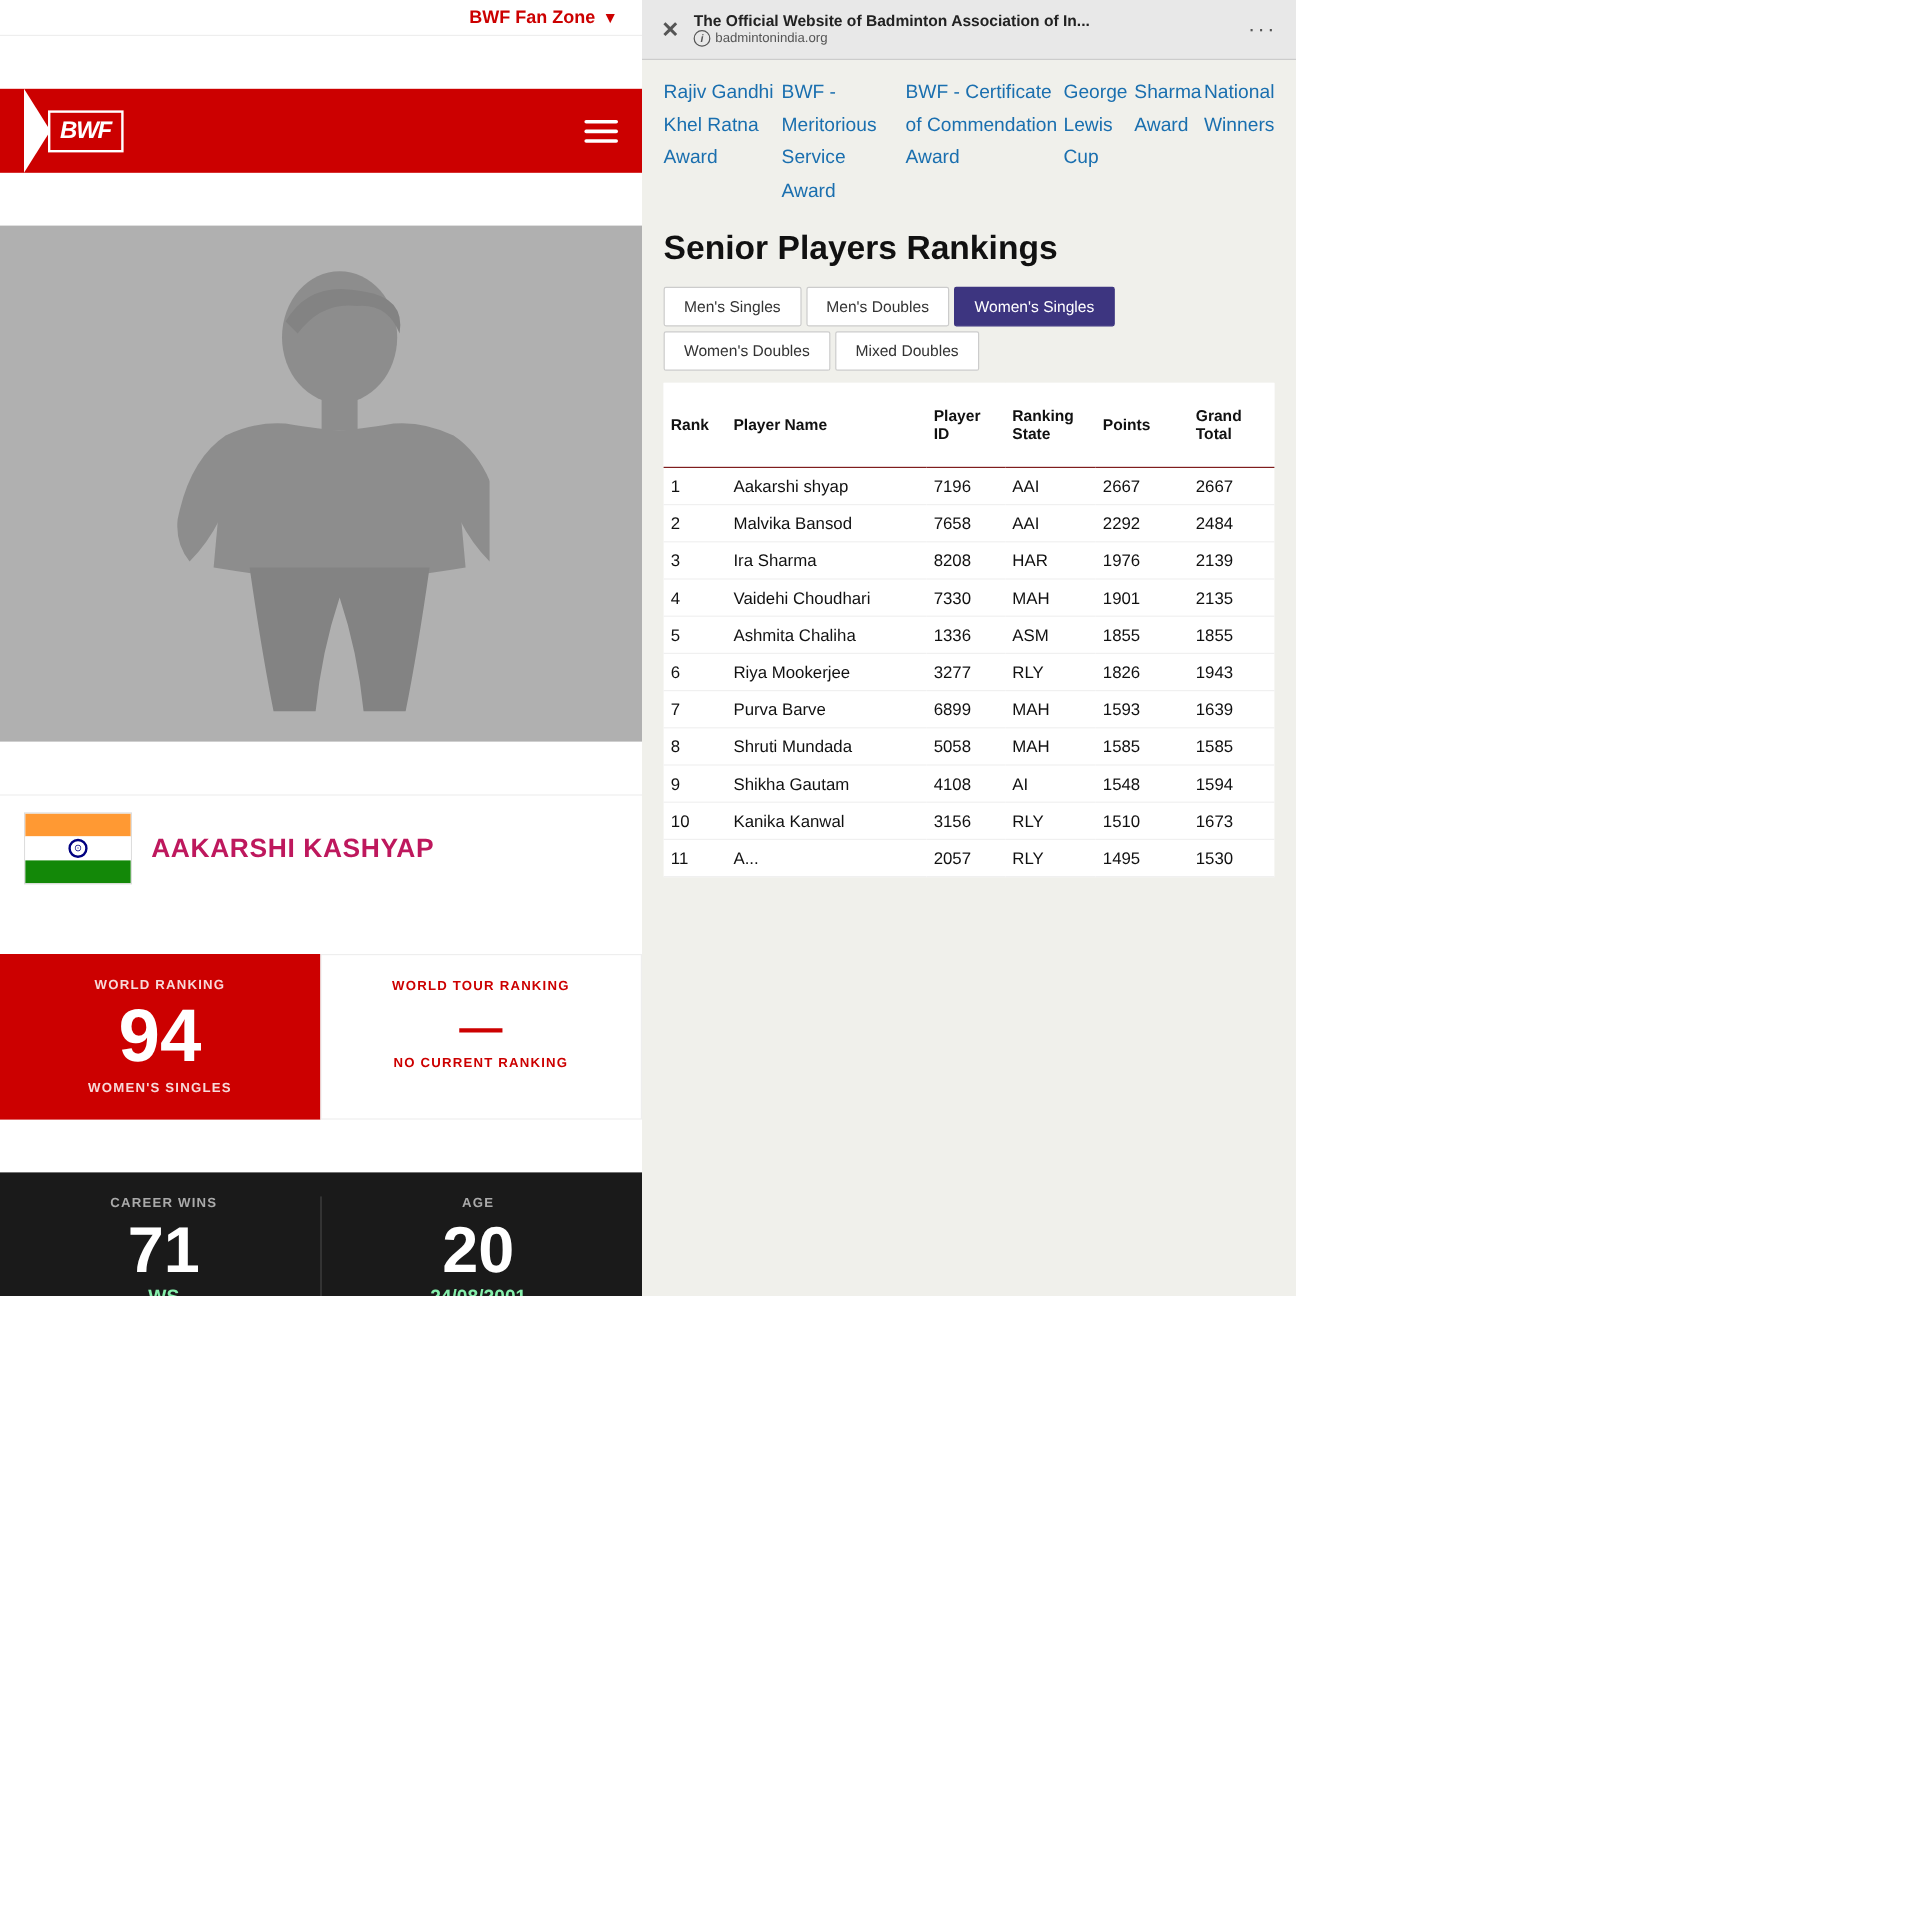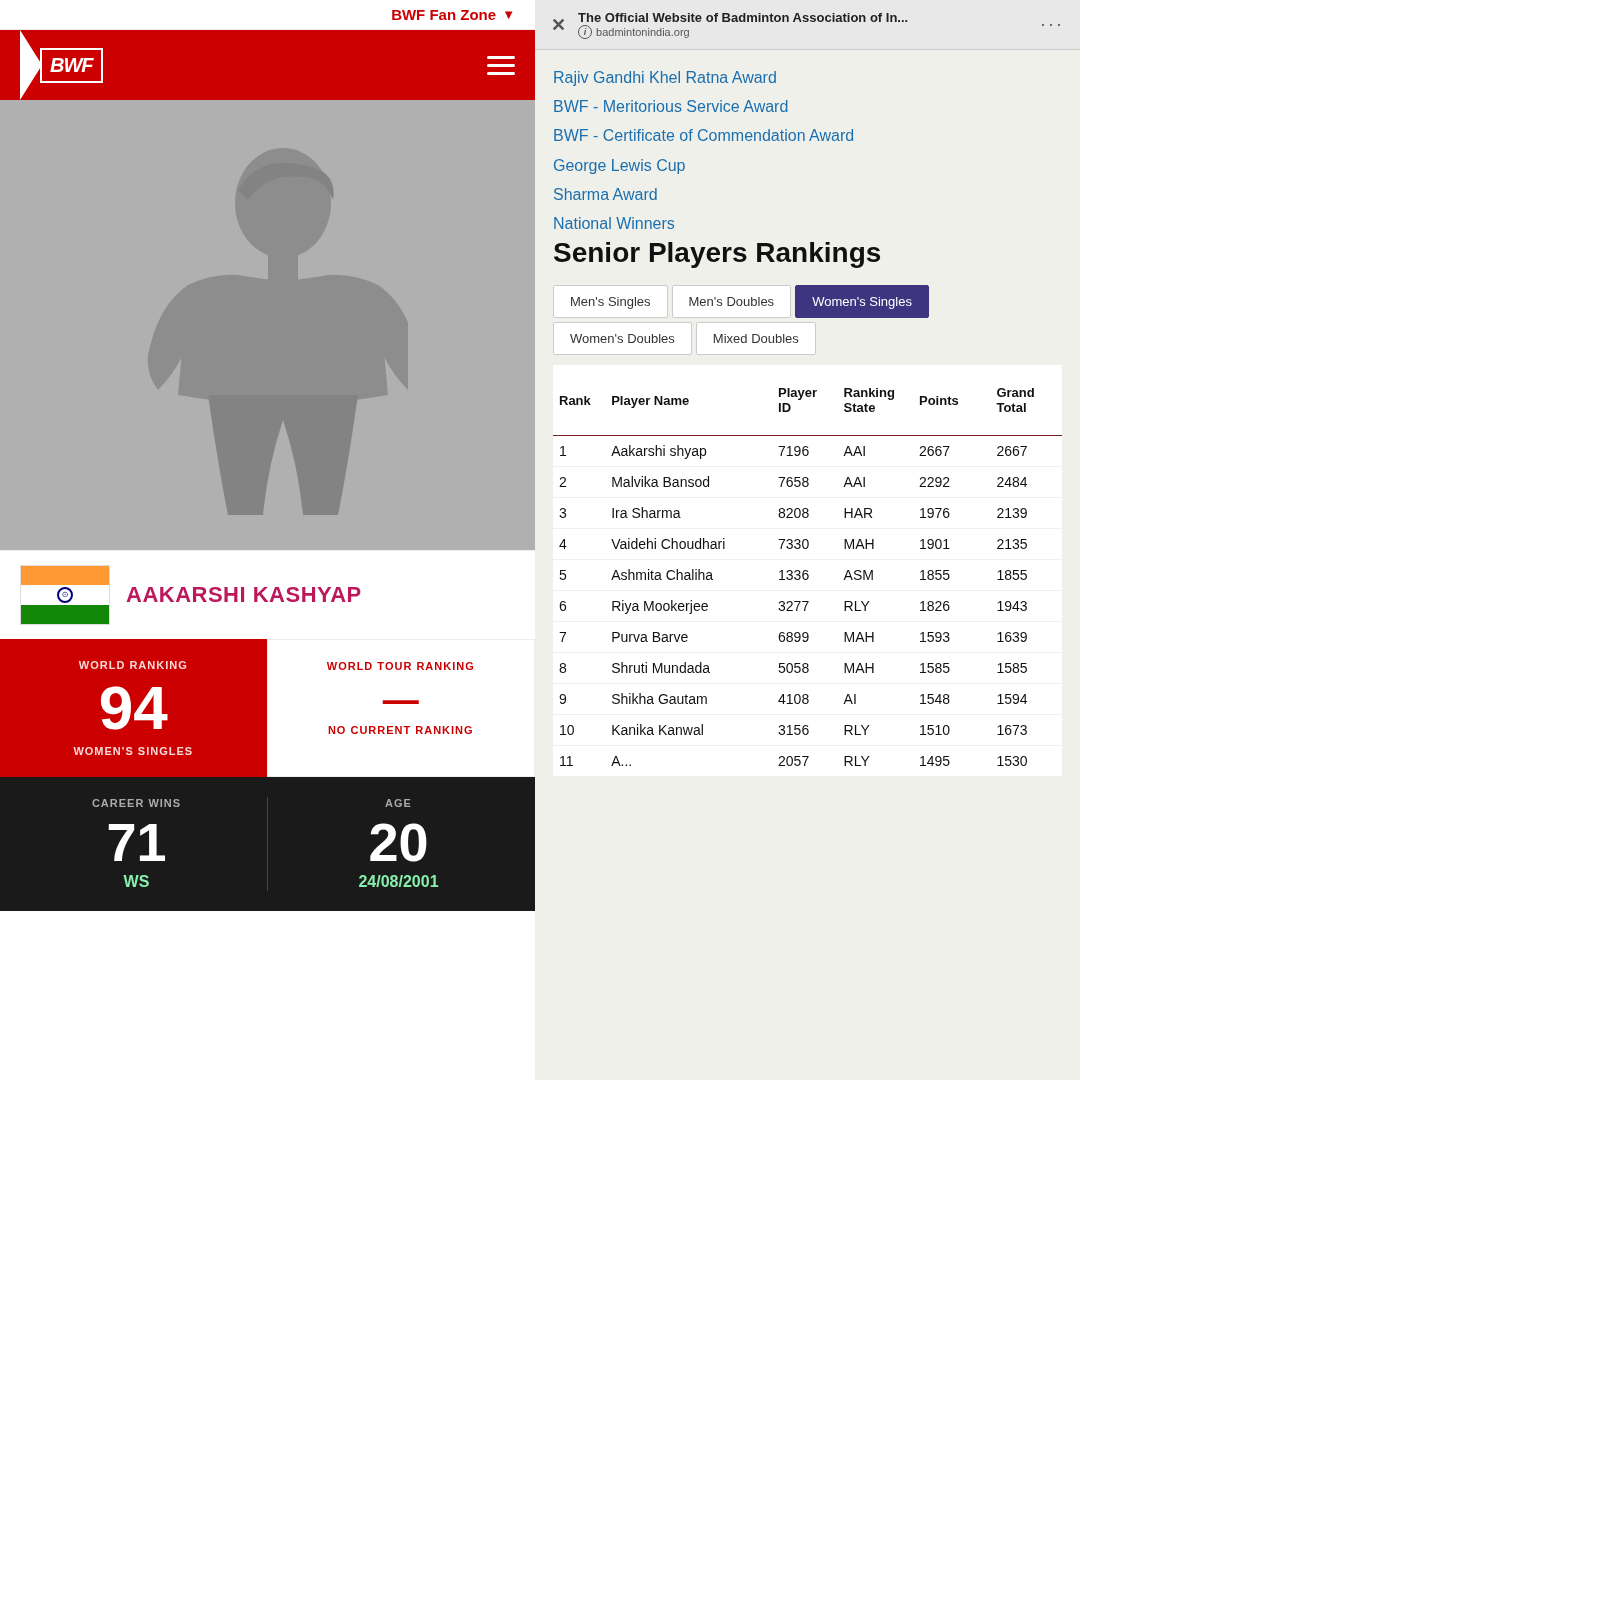--- a/index.html
+++ b/index.html
@@ -12,20 +12,21 @@
     }
 
     
     .left-panel {
       width: 535px;
       min-width: 535px;
       background: #fff;
       display: flex;
       flex-direction: column;
       height: 1080px;
+      gap: 44px;
     }
 
     .bwf-header {
       background: #cc0000;
       display: flex;
       align-items: center;
       justify-content: space-between;
       padding: 0 20px;
       height: 70px;
     }
@@ -334,22 +335,22 @@
 
     .content-area {
       flex: 1;
       background: #f0f0eb;
       padding: 14px 18px;
       overflow-y: auto;
     }
 
     .nav-links {
       display: flex;
-      flex-direction: column;
       gap: 2px;
+      margin-bottom: 18px;
     }
 
     .nav-link {
       color: #1a6faf;
       font-size: 16px;
       text-decoration: none;
       line-height: 1.7;
       cursor: pointer;
     }
 

